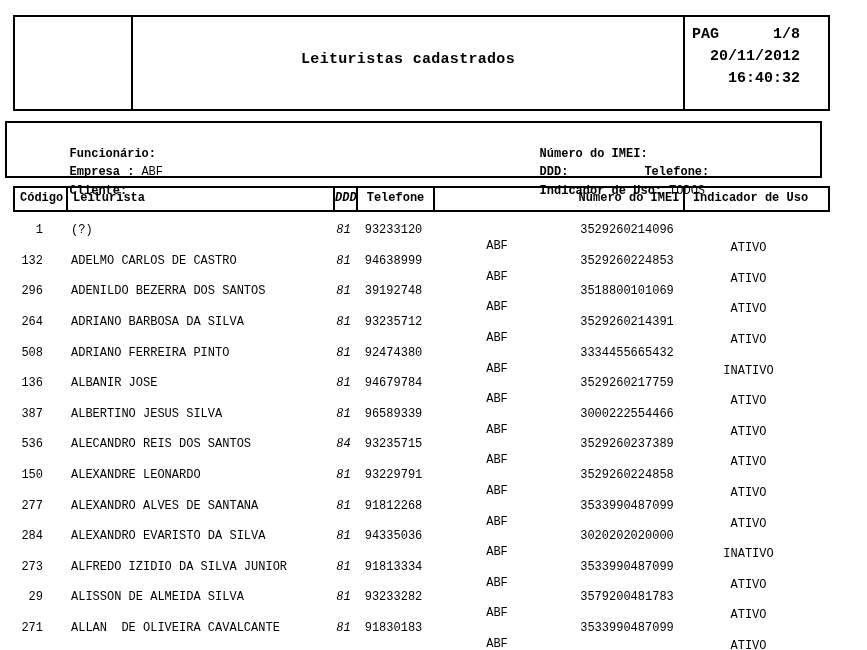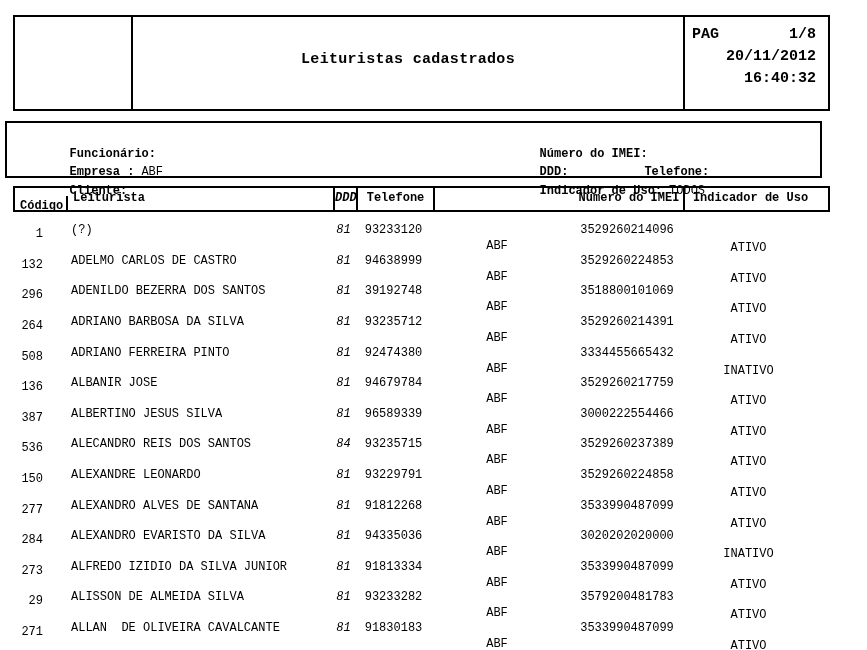--- a/index.html
+++ b/index.html
@@ -16,21 +16,21 @@
   
   .header-box {
     position: absolute; left: 13px; top: 15px; width: 817px; height: 96px;
     border: 2px solid #000; display: flex;
   }
   .logo-cell { width: 118px; height: 100%; border-right: 2px solid #000; }
   .title-cell { flex: 1; display: flex; justify-content: center; align-items: flex-start; padding-top: 34px; }
   .title { font-weight: bold; font-size: 15px; letter-spacing: 0.3px; }
   .pag-cell {
     width: 145px; height: 100%; border-left: 2px solid #000;
-    font-weight: bold; font-size: 15px; padding: 7px 12px 0 7px;
+    font-weight: bold; font-size: 15px; padding: 7px 28px 0 7px;
   }
   .pag-line { display: flex; justify-content: space-between; line-height: 22px; }
   .date-line, .time-line { text-align: right; line-height: 22px; }
 
   
   .filter-box {
     position: absolute; left: 5px; top: 121px; width: 817px; height: 57px;
     border: 2px solid #000; font-size: 12px;
   }
   .filter-col { position: absolute; top: 3px; }
@@ -42,21 +42,21 @@
   .lbl.tel { margin-left: 76px; }
 
   
   .thead {
     position: absolute; left: 13px; top: 186px; width: 817px; height: 26px;
     border: 2px solid #000; display: flex; font-weight: bold; font-size: 12px;
   }
   .th { line-height: 21px; border-right: 2px solid #000; white-space: pre; overflow: hidden; }
   .th:last-child { border-right: none; }
 
-  .c-codigo     { width: 53px; margin-top: 8px; }
+  .c-codigo     { width: 53px; }
   .c-leiturista { width: 267px; }
   .c-ddd        { width: 23px; font-style: italic; }
   .c-telefone   { width: 77px; }
   .c-empresa    { width: 130px; margin-top: 32px; }
   .c-imei       { width: 120px; padding-left: 10px; }
   .c-indicador  { width: 131px; }
 
   .th.c-codigo, .th.c-leiturista { padding-left: 5px; text-align: left; }
   .th.c-ddd, .th.c-telefone, .th.c-empresa, .th.c-imei, .th.c-indicador { text-align: center; }
 

